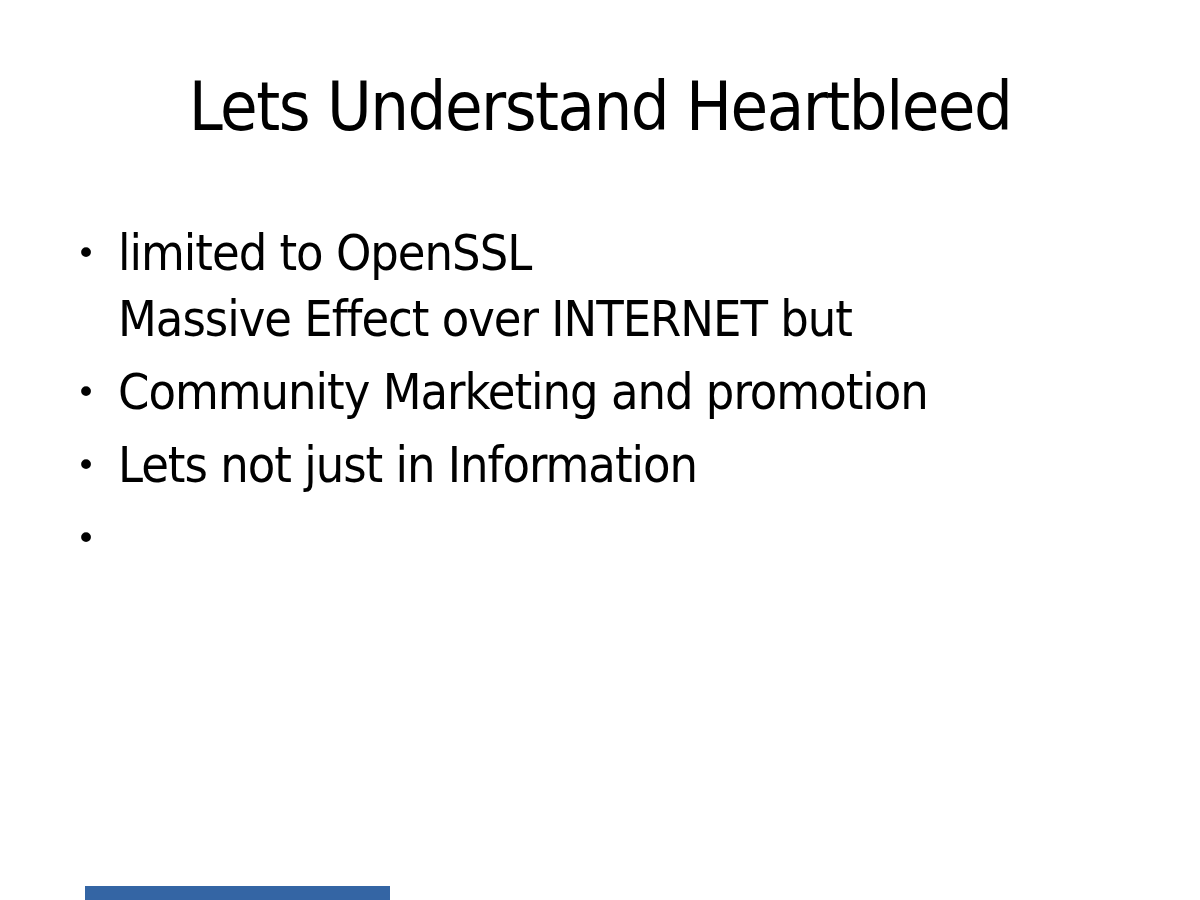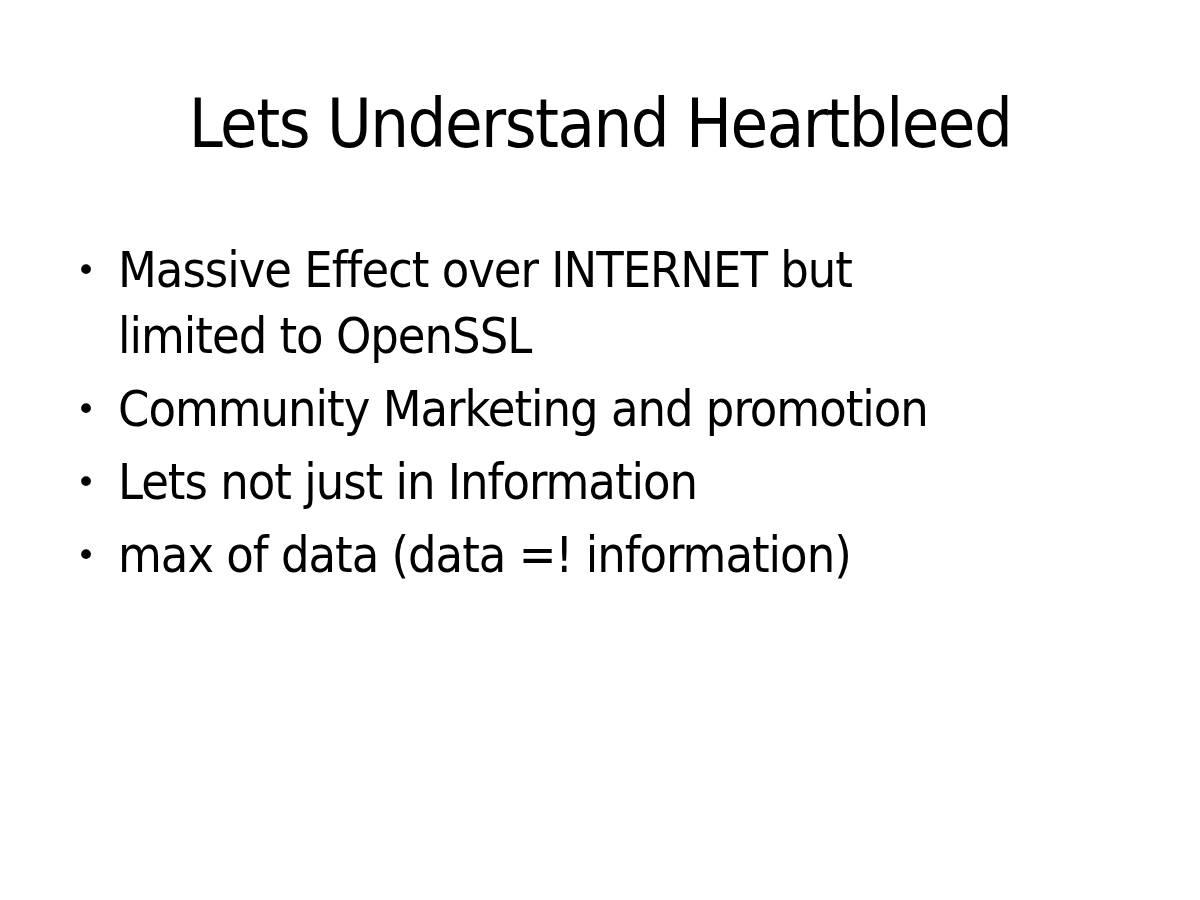--- a/index.html
+++ b/index.html
@@ -11,21 +11,20 @@
     height: 900px;
     background: #ffffff;
     font-family: "DejaVu Sans", sans-serif;
     color: #000000;
     position: relative;
     overflow: hidden;
   }
   .slide {
     position: absolute;
     inset: 0;
-    margin-top: 17px;
   }
   .slide-title {
     position: absolute;
     top: 68px;
     left: 0;
     width: 1200px;
     text-align: center;
     font-size: 68px;
     font-weight: 400;
     font-stretch: condensed;
@@ -73,43 +72,42 @@
 
 <div class="slide">
 
   <div class="slide-title">Lets Understand Heartbleed</div>
 
   <div class="bullet-list">
 
     <div class="bullet-item">
       <span class="bullet-marker">•</span>
       <div class="bullet-lines">
+        <div class="bullet-line">limited to OpenSSL</div>
         <div class="bullet-line">Massive Effect over INTERNET but</div>
-        <div class="bullet-line">limited to OpenSSL</div>
       </div>
     </div>
 
     <div class="bullet-item">
       <span class="bullet-marker">•</span>
       <div class="bullet-lines">
         <div class="bullet-line">Community Marketing and promotion</div>
       </div>
     </div>
 
     <div class="bullet-item">
       <span class="bullet-marker">•</span>
       <div class="bullet-lines">
         <div class="bullet-line">Lets not just in Information</div>
       </div>
     </div>
 
     <div class="bullet-item">
       <span class="bullet-marker">•</span>
       <div class="bullet-lines">
-        <div class="bullet-line">max of data (data =! information)</div>
       </div>
     </div>
 
   </div>
 
   <div class="accent-bar" style="background: rgb(52, 101, 164);"></div>
 
 </div>
 
 </body></html>

